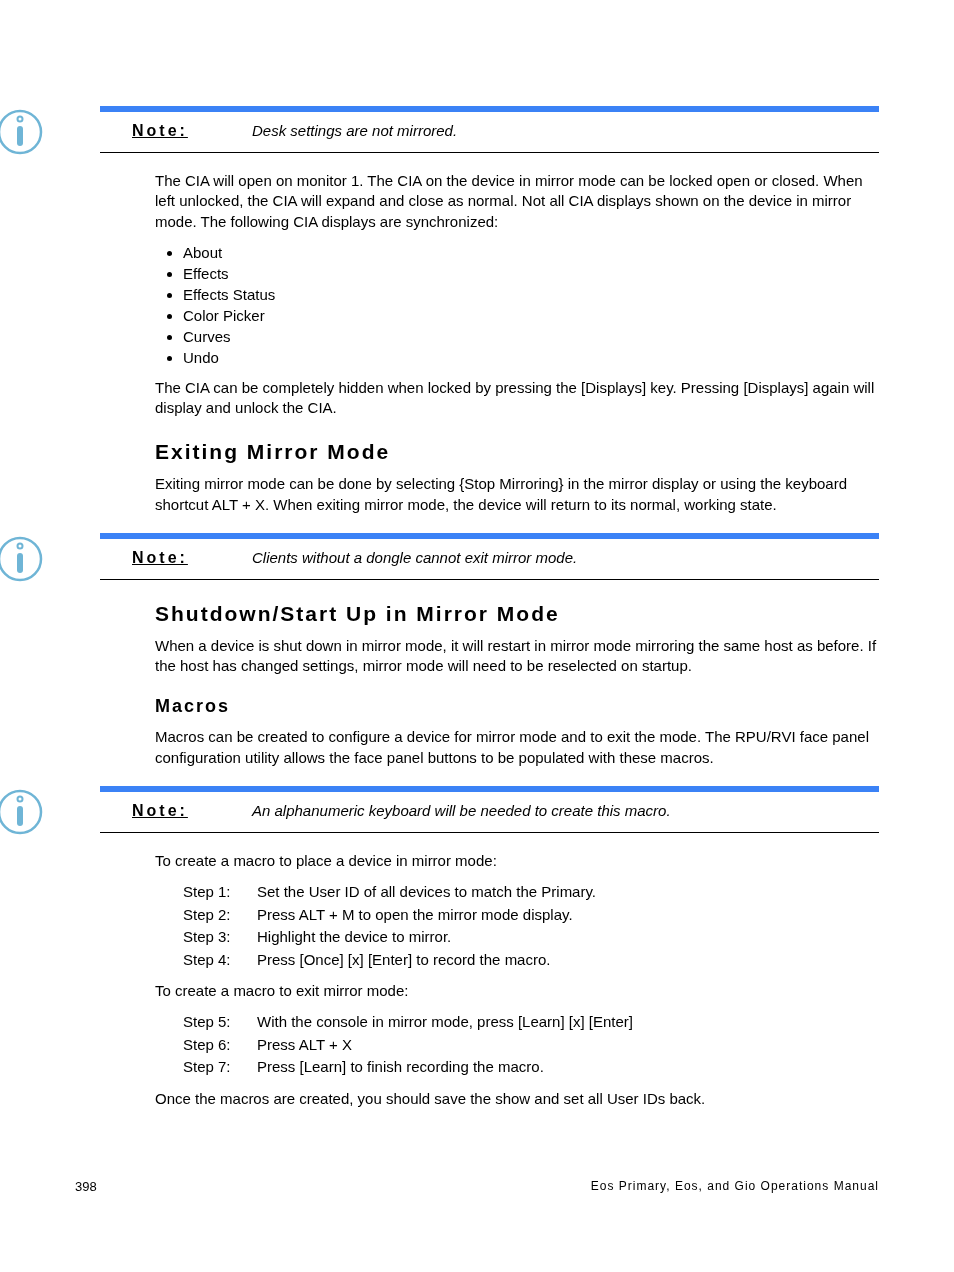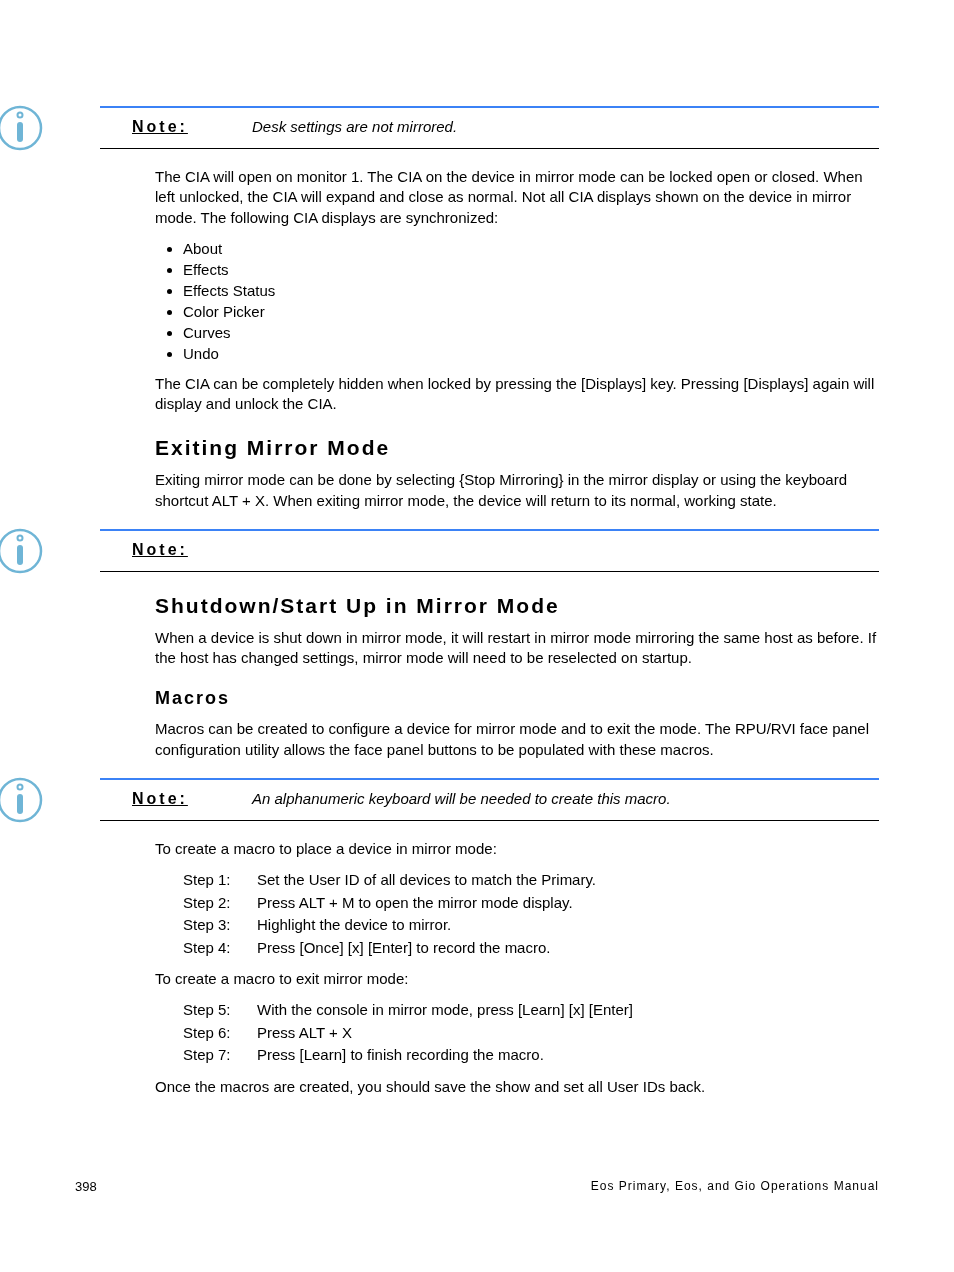--- a/index.html
+++ b/index.html
@@ -13,21 +13,21 @@
   .page {
     width: 954px;
     height: 1272px;
     position: relative;
     padding: 88px 75px 60px 75px;
   }
   .col {
     margin-left: 80px;
   }
   .note-block {
-    border-top: 2px solid #3b82f6;
+    border-top: 6px solid #3b82f6;
     border-bottom: 1px solid #000;
     margin: 18px 0 18px 25px;
     position: relative;
     padding: 10px 0 12px 0;
   }
   .note-icon-wrap {
     position: absolute;
     left: -103px;
     top: 50%;
     transform: translateY(-50%);
@@ -149,20 +149,21 @@
   <div class="note-block">
     <div class="note-icon-wrap">
       <svg viewBox="0 0 46 46" width="46" height="46">
         <ellipse cx="23" cy="23" rx="21" ry="21" fill="none" stroke="#6fb5d6" stroke-width="2.5"></ellipse>
         <rect x="20" y="17" width="6" height="20" rx="3" fill="#6fb5d6"></rect>
         <circle cx="23" cy="10" r="2.5" fill="none" stroke="#6fb5d6" stroke-width="2"></circle>
       </svg>
     </div>
     <div class="note-row">
       <span class="note-label">Note:</span>
+      <span class="note-text">Clients without a dongle cannot exit mirror mode.</span>
     </div>
   </div>
 
   <div class="col">
     <h2 class="sect">Shutdown/Start Up in Mirror Mode</h2>
     <p class="body-para">When a device is shut down in mirror mode, it will restart in mirror mode mirroring the same host as before. If the host has changed settings, mirror mode will need to be reselected on startup.</p>
 
     <h3 class="subsect">Macros</h3>
     <p class="body-para">Macros can be created to configure a device for mirror mode and to exit the mode. The RPU/RVI face panel configuration utility allows the face panel buttons to be populated with these macros.</p>
   </div>

